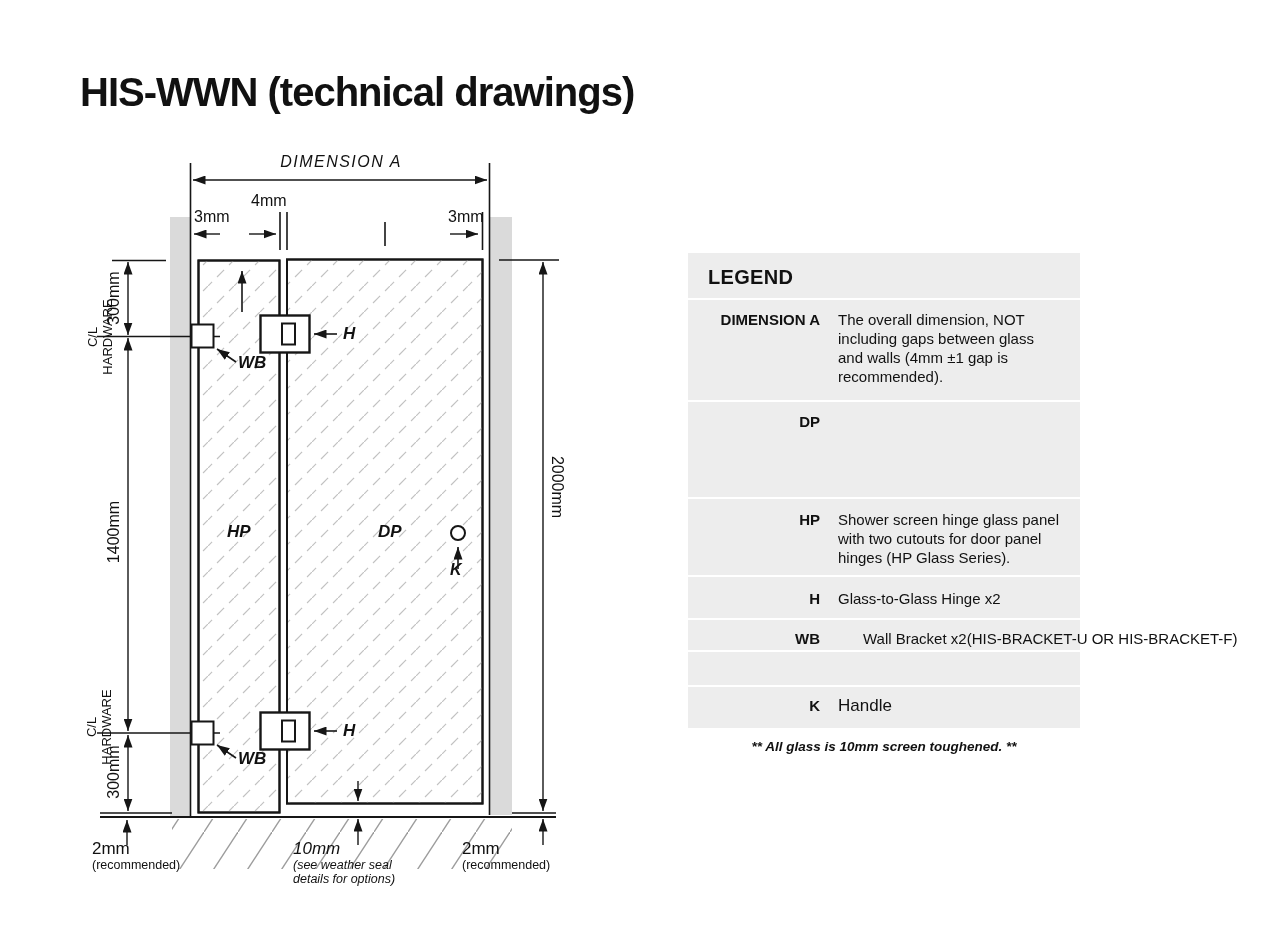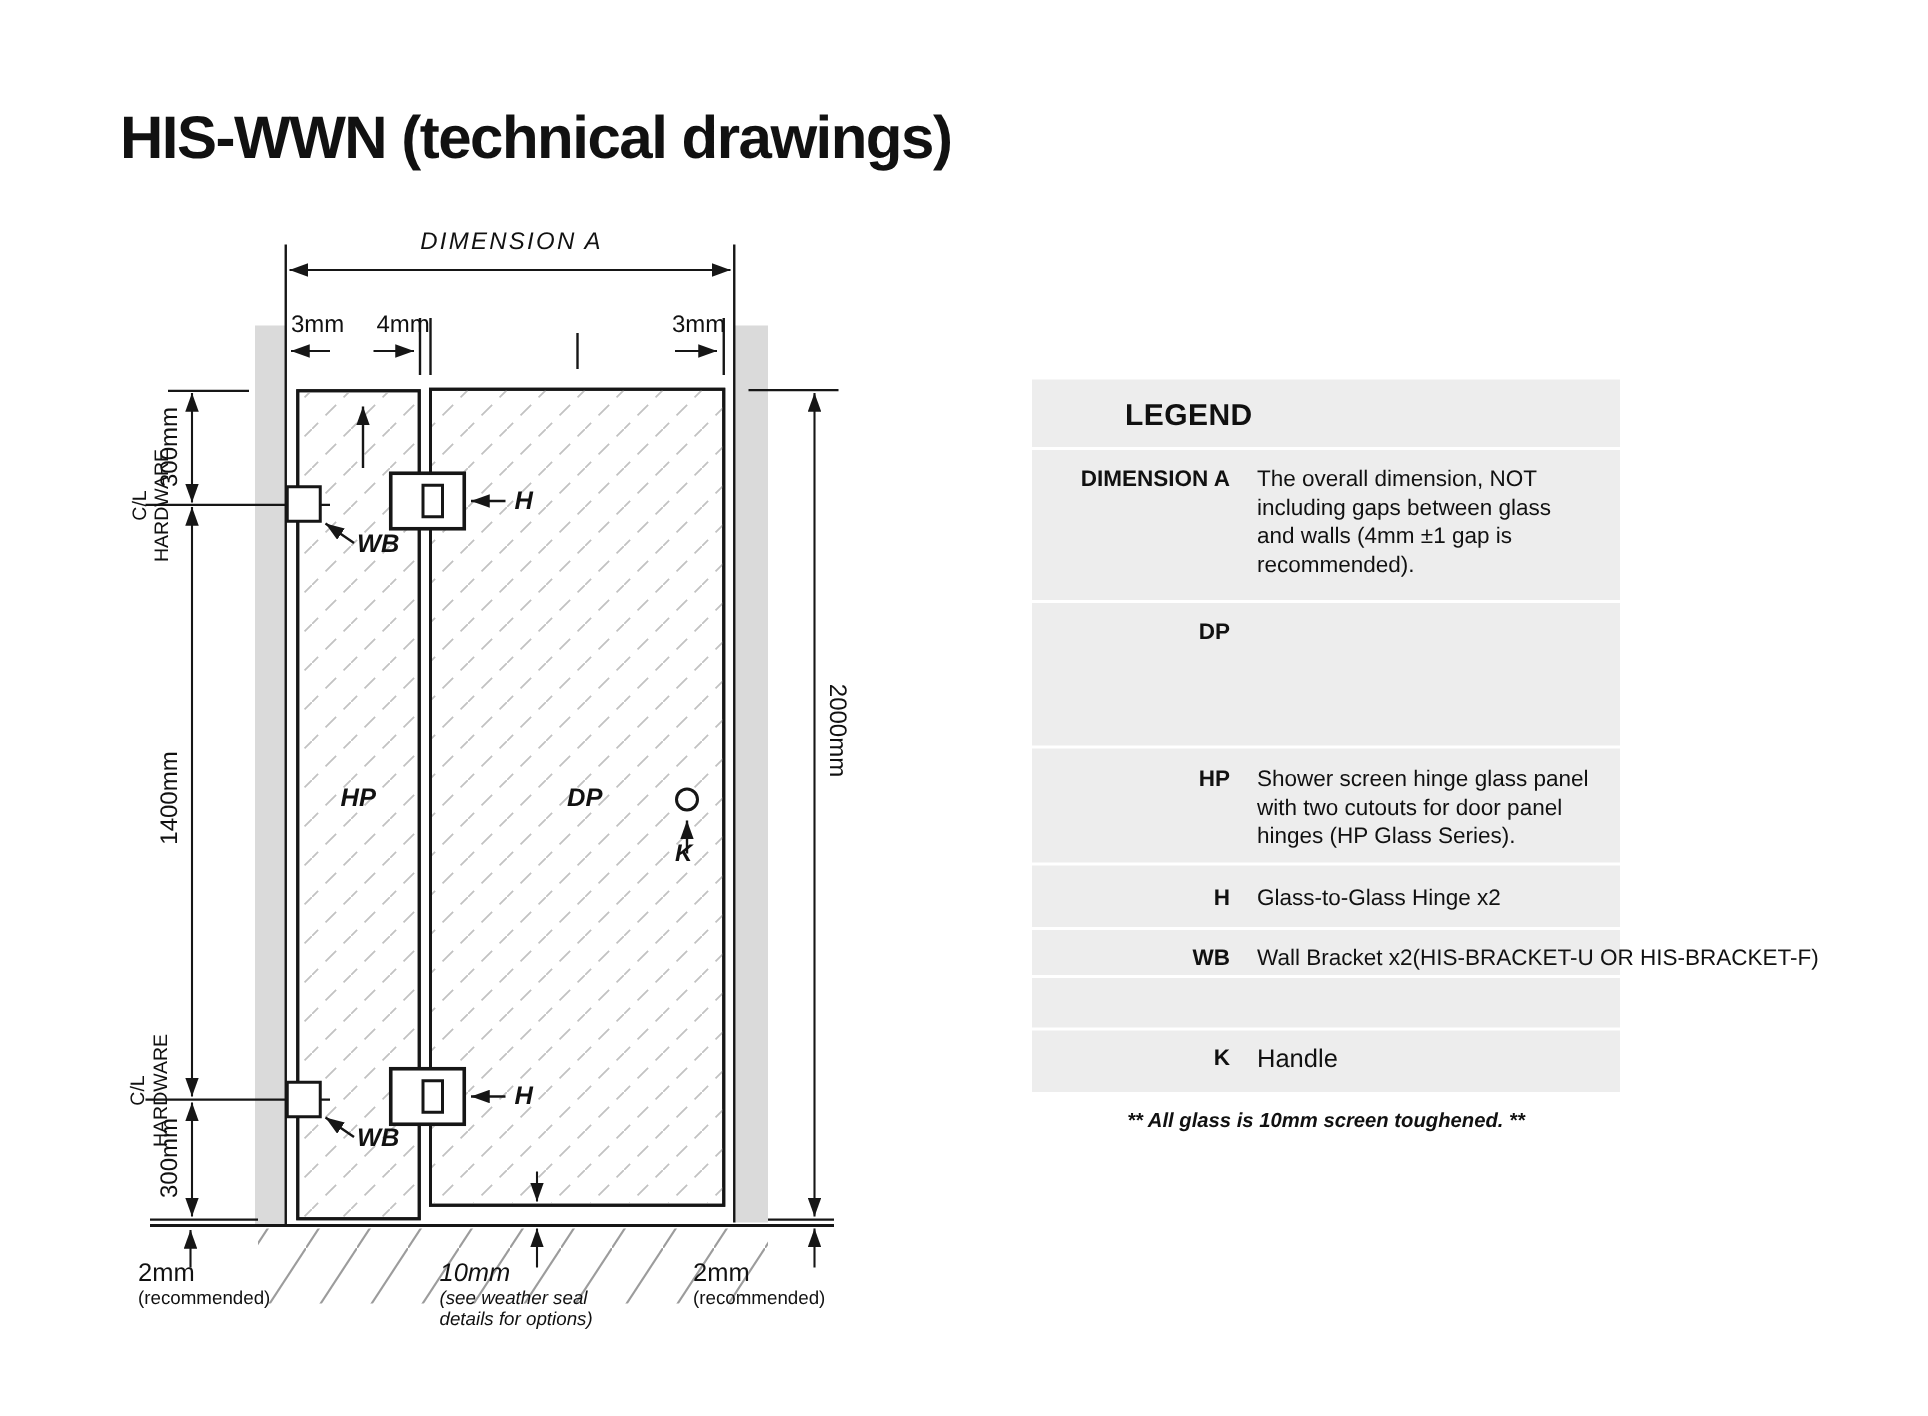--- a/index.html
+++ b/index.html
@@ -19,33 +19,33 @@
   .small{font-size:13px;line-height:15px;}
   .dimA{letter-spacing:1.5px;font-size:16px;}
   .taglabel{font-size:17px;font-weight:bold;font-style:italic;}
 
   .note-block{position:absolute;width:130px;text-align:left;line-height:15px;}
   .note-big{font-size:17px;line-height:18px;}
   .note-sub{font-size:12.5px;line-height:14px;white-space:pre-line;}
 
   .legend{position:absolute;left:688px;top:253px;width:392px;background:#ededed;}
   .legend-header{height:45px;box-sizing:border-box;padding:13px 0 0 20px;
-                 font-size:20px;font-weight:bold;letter-spacing:.3px;margin-left:42px;}
+                 font-size:20px;font-weight:bold;letter-spacing:.3px;}
   .lrow{box-sizing:border-box;display:grid;grid-template-columns:132px 1fr;
         column-gap:18px;border-top:2px solid #fff;}
   .term{text-align:right;font-weight:bold;font-size:15px;line-height:19px;}
   .desc{font-size:15px;line-height:19px;white-space:pre-line;padding-right:2px;}
   .r1{height:102px;padding-top:10px;}
   .r2{height:97px;padding-top:10px;}
   .r3{height:78px;padding-top:11px;}
   .r4{height:43px;padding-top:12px;}
   .r5{height:32px;padding-top:9px;}
   .r6{height:35px;}
   .r7{height:43px;padding-top:9px;}
-  .nowrap{white-space:nowrap;overflow:visible;}
+  .nowrap{white-space:nowrap;overflow:visible;margin-left:25px;}
   .handle{font-size:17px;}
   .footnote{position:absolute;left:688px;top:739px;width:392px;text-align:center;
             font-style:italic;font-weight:600;font-size:13.5px;}
 </style>
 </head>
 <body>
 
 <div class="stage">
 
   <div class="page-title">HIS-WWN (technical drawings)</div>
@@ -136,21 +136,21 @@
 
     <line x1="242" y1="312" x2="242" y2="271" stroke="#161616" stroke-width="1.6" marker-end="url(#ah)"></line>
 
     <circle cx="458" cy="533" r="7" fill="#fff" stroke="#161616" stroke-width="2"></circle>
     <line x1="458" y1="569" x2="458" y2="547" stroke="#161616" stroke-width="1.6" marker-end="url(#ah)"></line>
   </svg>
 
   <div class="lbl it ctr dimA" style="left:241px;top:153px;width:200px;">DIMENSION A</div>
 
   <div class="lbl" style="left:194px;top:208px;">3mm</div>
-  <div class="lbl" style="left:251px;top:208px;">4mm</div>
+  <div class="lbl" style="left:251px;top:192px;">4mm</div>
   <div class="lbl" style="left:448px;top:208px;">3mm</div>
 
   <div class="lbl small ctr rotccw" style="left:100px;top:337px;">C/L
 HARDWARE</div>
   <div class="lbl ctr rotccw" style="left:114px;top:298px;">300mm</div>
   <div class="lbl ctr rotccw" style="left:114px;top:532px;">1400mm</div>
   <div class="lbl small ctr rotccw" style="left:99px;top:727px;">C/L
 HARDWARE</div>
   <div class="lbl ctr rotccw" style="left:114px;top:772px;">300mm</div>
   <div class="lbl ctr rotcw" style="left:557px;top:487px;">2000mm</div>

